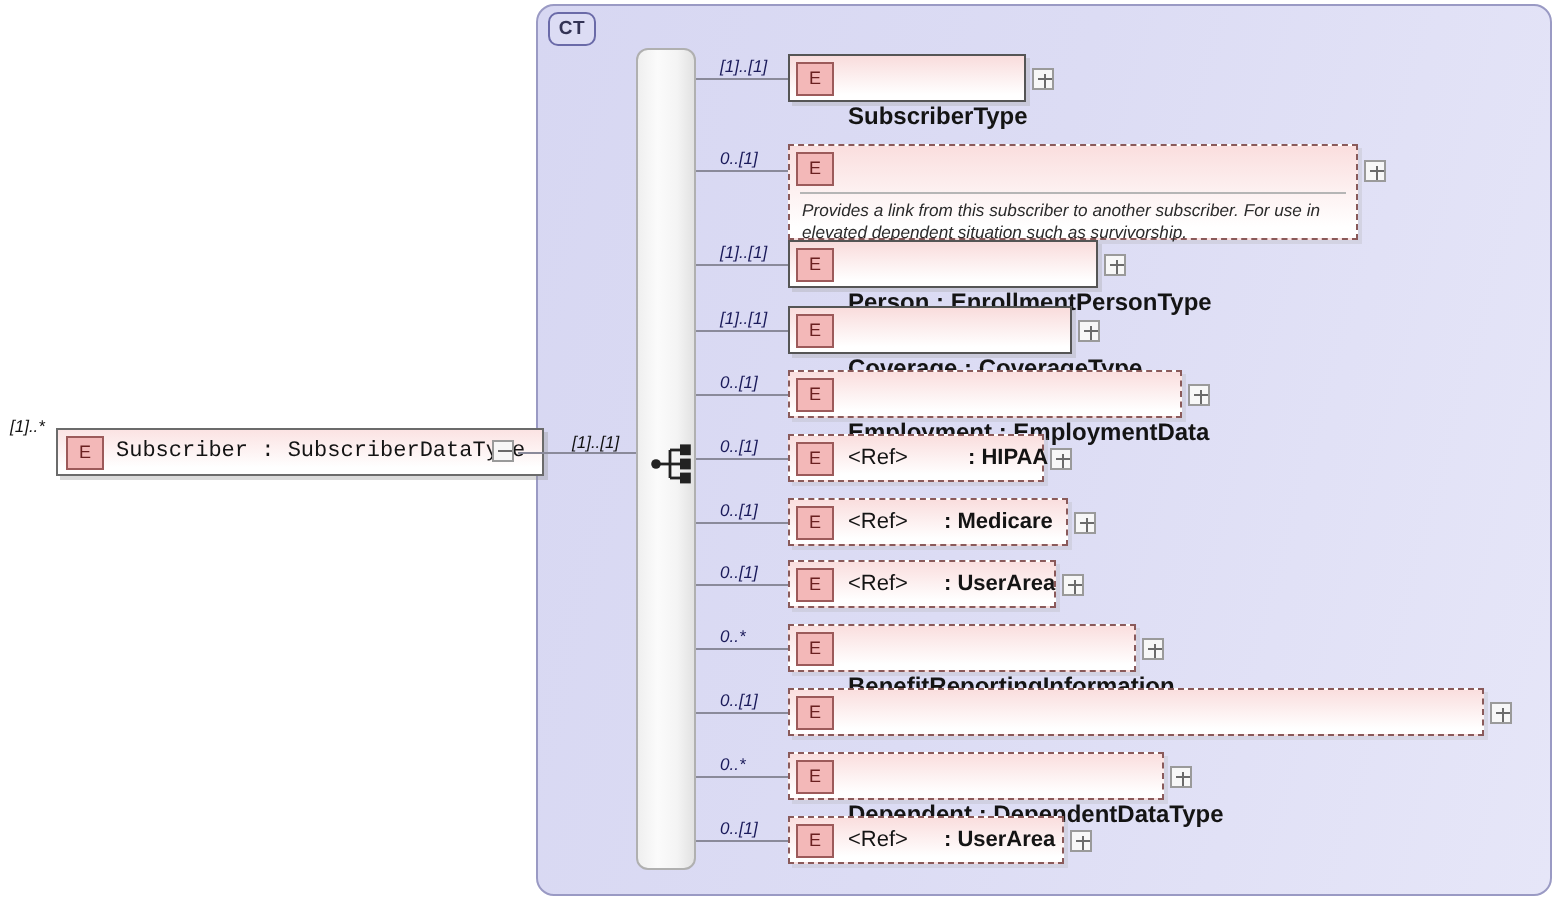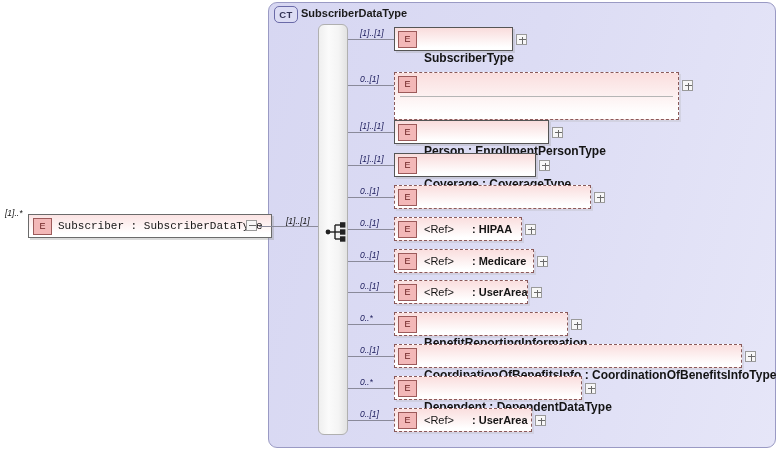--- a/index.html
+++ b/index.html
@@ -135,21 +135,20 @@
     content:"";position:absolute;left:5px;top:2px;width:1px;height:7px;background:#6a6a6a;
   }
 </style>
 </head>
 <body>
 
 <div id="canvas">
 
   <div class="ct-box"></div>
   <div class="ct-badge">CT</div>
-  <div class="ct-title">SubscriberDataType</div>
 
   <div class="seqbar"></div>
 
   <div class="root-el" id="root-el">
     <span class="eglyph">E</span>
     <span class="label">Subscriber : SubscriberDataType</span>
   </div>
   <div class="card dark" id="root-card" style="left: 5px; top: 208px;">[1]..*</div>
   <div class="tgl" id="root-toggle" style="left: 246px; top: 220px;"></div>
 
@@ -178,48 +177,50 @@
         <span class="name">SubscriberType</span>
       </div>
       <div class="tgl plus" style="left: 516px; top: 34px;"></div>
       <div class="hline" style="left: 348px; top: 85px; width: 46px;"></div>
       <div class="card" style="left: 360px; top: 74px;">0..[1]</div>
       <div class="el optional doc" style="left: 394px; top: 72px; width: 285px;">
         <div class="hdr">
           <span class="eglyph">E</span>
         </div>
         <div class="sep"></div>
+        <div class="annot">Provides a link from this subscriber to another subscriber.  For use in elevated dependent situation such as survivorship.</div>
       </div>
       <div class="tgl plus" style="left: 682px; top: 80px;"></div>
       <div class="hline" style="left: 348px; top: 132px; width: 46px;"></div>
       <div class="card" style="left: 360px; top: 121px;">[1]..[1]</div>
       <div class="el" style="left: 394px; top: 120px; width: 155px;">
         <span class="eglyph">E</span>
         <span class="name">Person : EnrollmentPersonType</span>
       </div>
       <div class="tgl plus" style="left: 552px; top: 127px;"></div>
       <div class="hline" style="left: 348px; top: 165px; width: 46px;"></div>
       <div class="card" style="left: 360px; top: 154px;">[1]..[1]</div>
       <div class="el" style="left: 394px; top: 153px; width: 142px;">
         <span class="eglyph">E</span>
         <span class="name">Coverage : CoverageType</span>
       </div>
       <div class="tgl plus" style="left: 539px; top: 160px;"></div>
       <div class="hline" style="left: 348px; top: 197px; width: 46px;"></div>
       <div class="card" style="left: 360px; top: 186px;">0..[1]</div>
       <div class="el optional" style="left: 394px; top: 185px; width: 197px;">
         <span class="eglyph">E</span>
+        <span class="name">Employment : EmploymentData</span>
       </div>
       <div class="tgl plus" style="left: 594px; top: 192px;"></div>
       <div class="hline" style="left: 348px; top: 229px; width: 46px;"></div>
       <div class="card" style="left: 360px; top: 218px;">0..[1]</div>
       <div class="el optional" style="left: 394px; top: 217px; width: 128px;">
         <span class="eglyph">E</span>
         <span class="ref">&lt;Ref&gt;</span>
-        <span class="typ" style="margin-left: 18px;">: HIPAA</span>
+        <span class="typ" style="margin-left: 30px;">: HIPAA</span>
       </div>
       <div class="tgl plus" style="left: 525px; top: 224px;"></div>
       <div class="hline" style="left: 348px; top: 261px; width: 46px;"></div>
       <div class="card" style="left: 360px; top: 250px;">0..[1]</div>
       <div class="el optional" style="left: 394px; top: 249px; width: 140px;">
         <span class="eglyph">E</span>
         <span class="ref">&lt;Ref&gt;</span>
         <span class="typ" style="margin-left: 18px;">: Medicare</span>
       </div>
       <div class="tgl plus" style="left: 537px; top: 256px;"></div>
@@ -235,21 +236,20 @@
       <div class="card" style="left: 360px; top: 313px;">0..*</div>
       <div class="el optional" style="left: 394px; top: 312px; width: 174px;">
         <span class="eglyph">E</span>
         <span class="name">BenefitReportingInformation</span>
       </div>
       <div class="tgl plus" style="left: 571px; top: 319px;"></div>
       <div class="hline" style="left: 348px; top: 356px; width: 46px;"></div>
       <div class="card" style="left: 360px; top: 345px;">0..[1]</div>
       <div class="el optional" style="left: 394px; top: 344px; width: 348px;">
         <span class="eglyph">E</span>
-        <span class="name">CoordinationOfBenefitsInfo : CoordinationOfBenefitsInfoType</span>
       </div>
       <div class="tgl plus" style="left: 745px; top: 351px;"></div>
       <div class="hline" style="left: 348px; top: 388px; width: 46px;"></div>
       <div class="card" style="left: 360px; top: 377px;">0..*</div>
       <div class="el optional" style="left: 394px; top: 376px; width: 188px;">
         <span class="eglyph">E</span>
         <span class="name">Dependent : DependentDataType</span>
       </div>
       <div class="tgl plus" style="left: 585px; top: 383px;"></div>
       <div class="hline" style="left: 348px; top: 420px; width: 46px;"></div>

